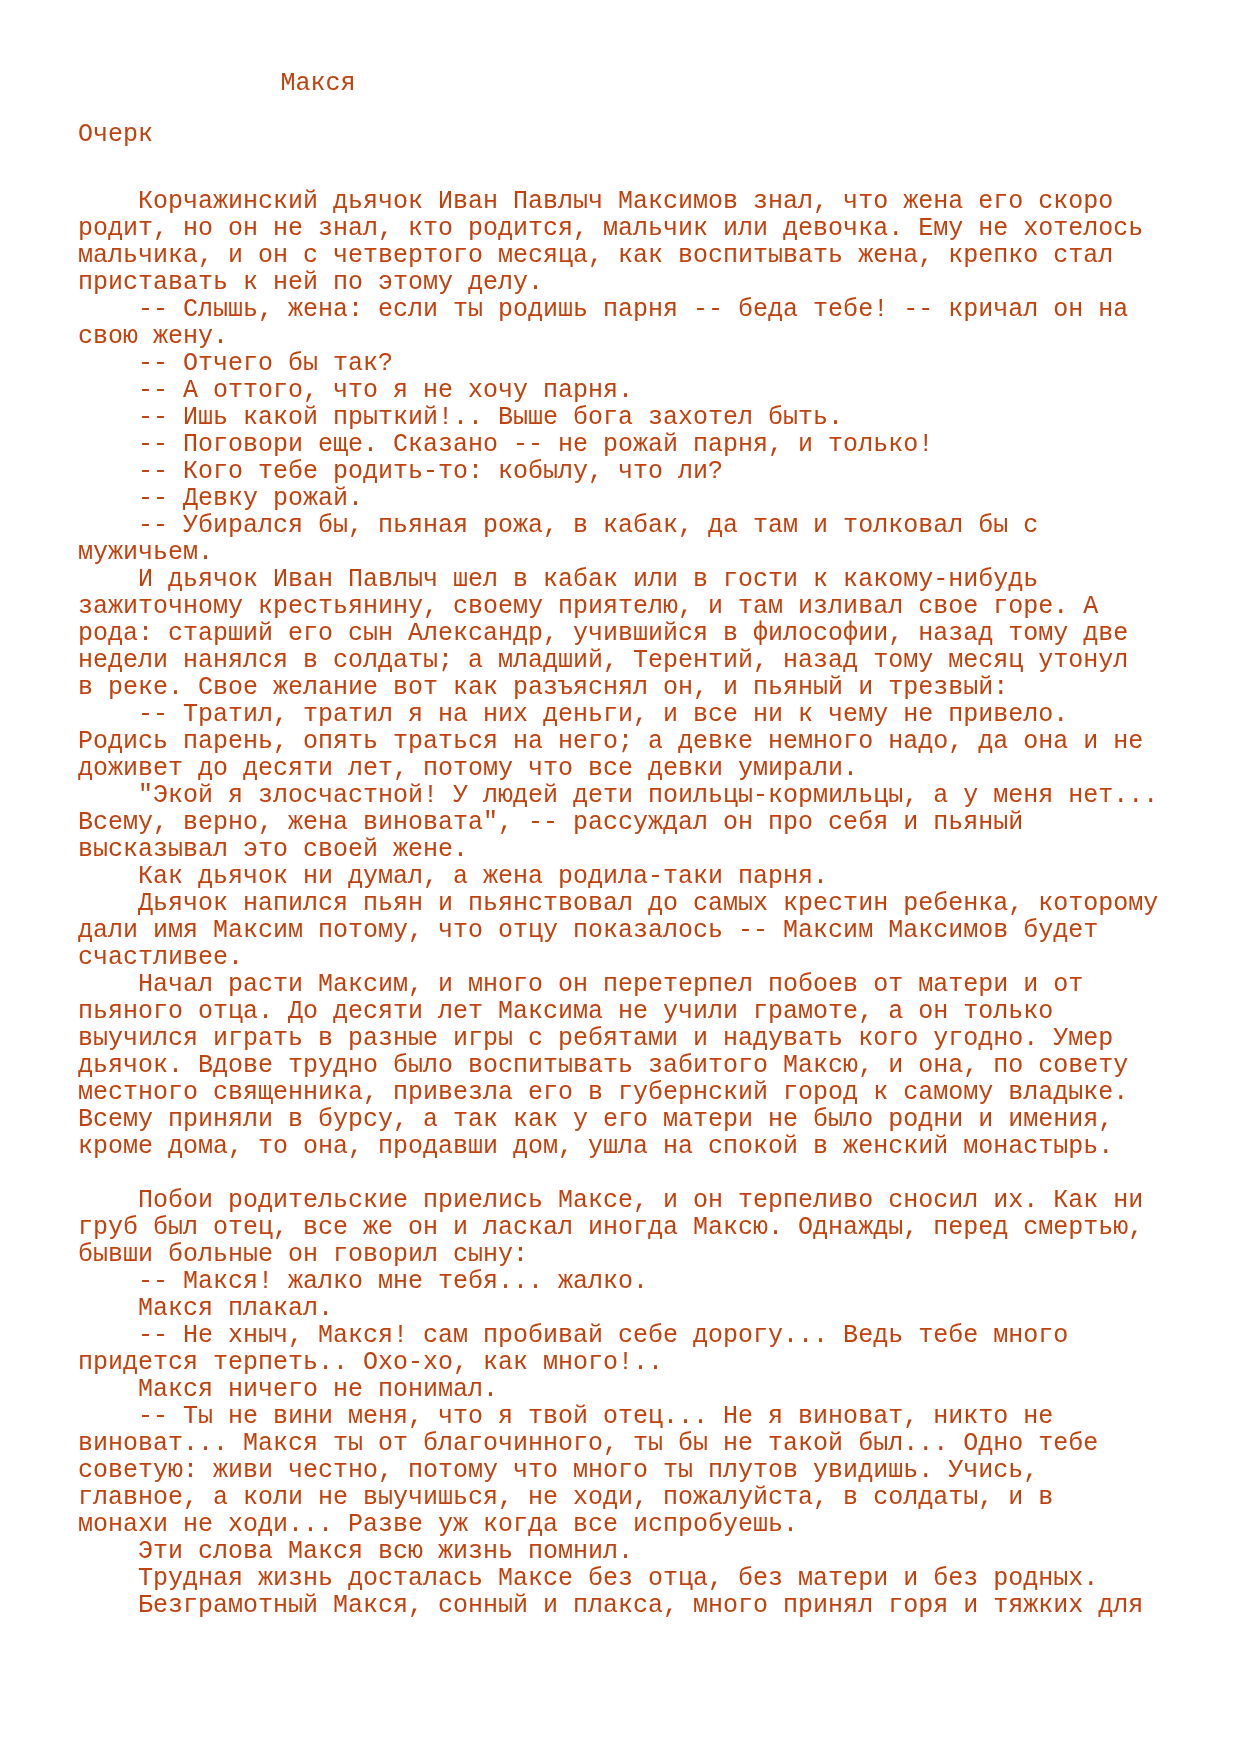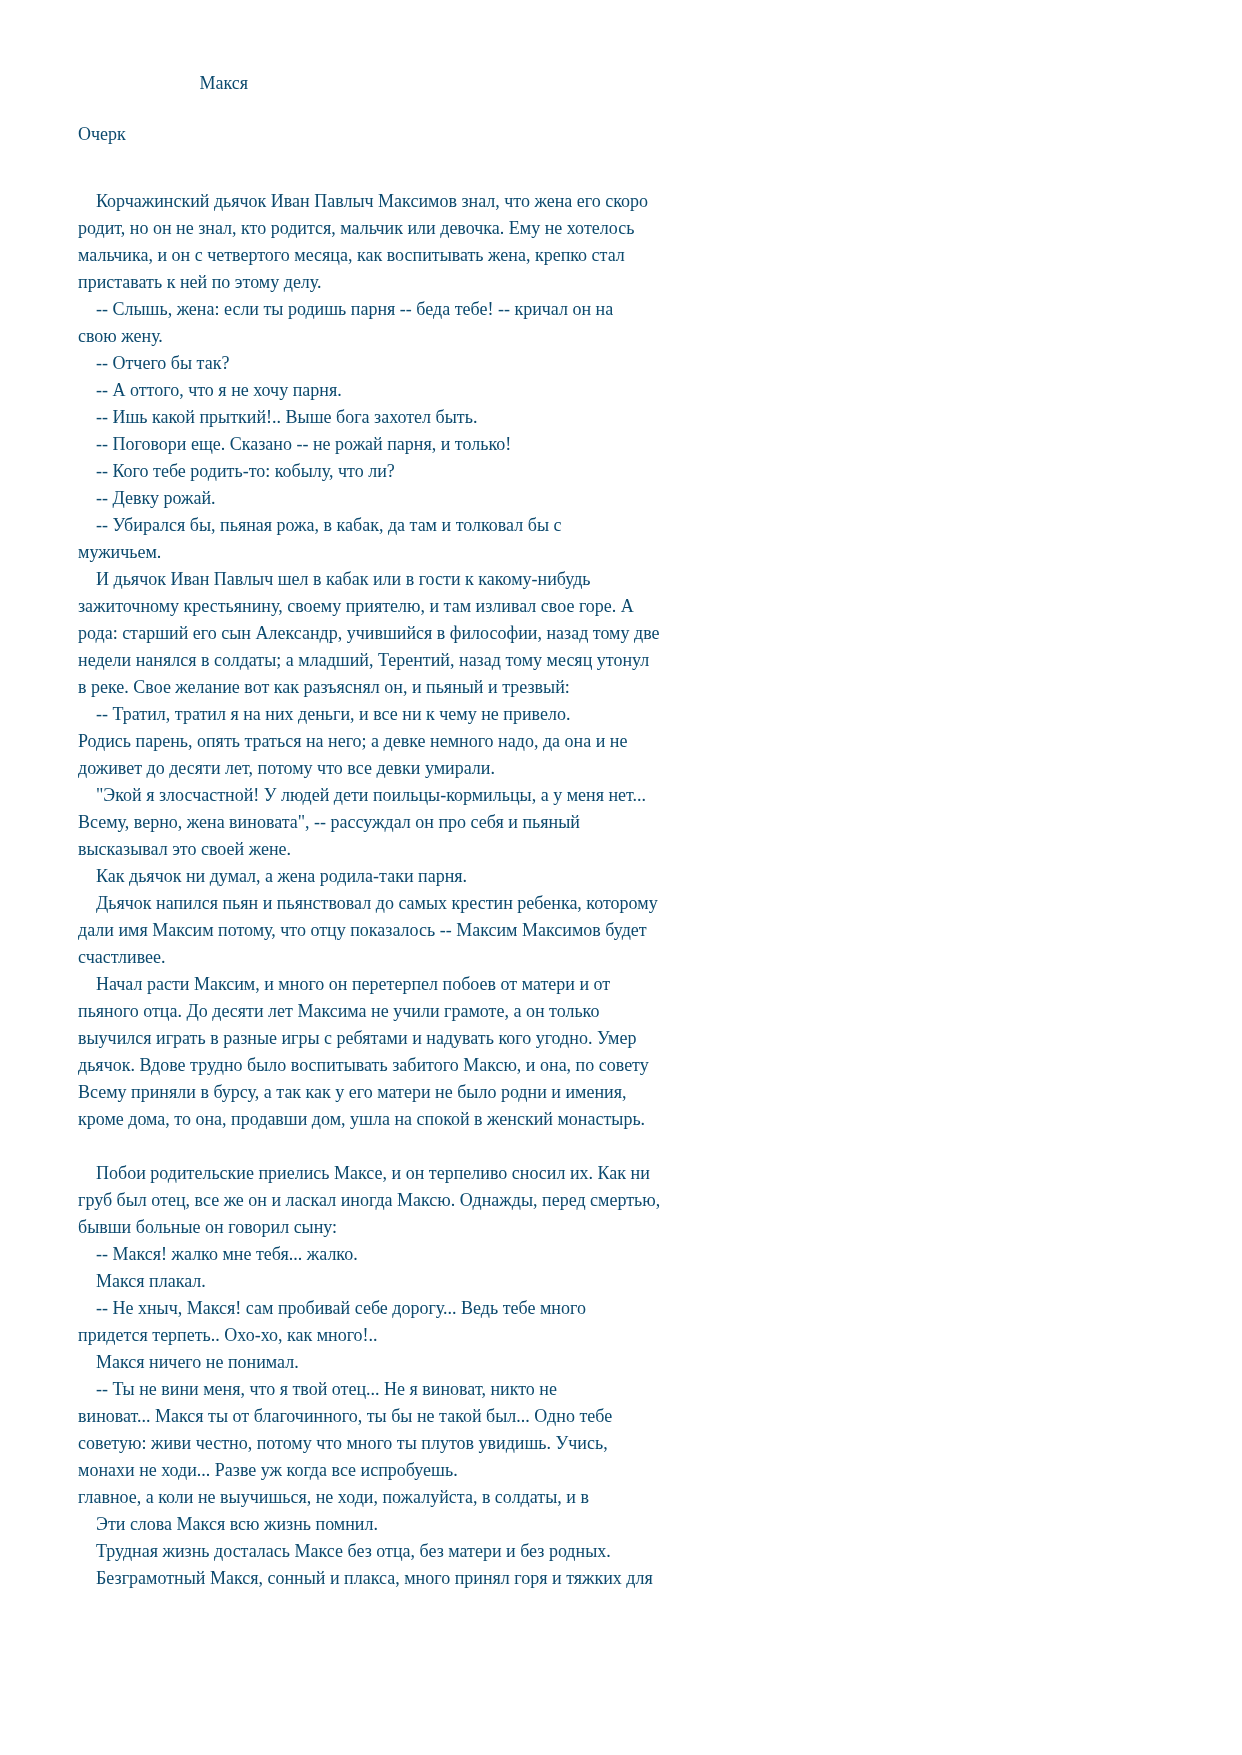--- a/index.html
+++ b/index.html
@@ -3,23 +3,23 @@
 <meta charset="utf-8">
 <style>
   * { margin: 0; padding: 0; box-sizing: border-box; }
   html, body { background: #ffffff; }
   .page {
     position: relative;
     width: 1242px;
     height: 1755px;
     background: #ffffff;
     overflow: hidden;
-    font-family: Liberation Serif, serif;
-    font-size: 18px;
-    color: #0c4a6e;
+    font-family: Liberation Mono, monospace;
+    font-size: 25px;
+    color: #c2410c;
   }
   .content {
     position: absolute;
     left: 78px;
     top: 70px;
     right: 30px;
   }
   .line {
     white-space: pre;
     height: 27px;
@@ -69,34 +69,35 @@
         <div class="line">Всему, верно, жена виновата", -- рассуждал он про себя и пьяный</div>
         <div class="line">высказывал это своей жене.</div>
         <div class="line">    Как дьячок ни думал, а жена родила-таки парня.</div>
         <div class="line">    Дьячок напился пьян и пьянствовал до самых крестин ребенка, которому</div>
         <div class="line">дали имя Максим потому, что отцу показалось -- Максим Максимов будет</div>
         <div class="line">счастливее.</div>
         <div class="line">    Начал расти Максим, и много он перетерпел побоев от матери и от</div>
         <div class="line">пьяного отца. До десяти лет Максима не учили грамоте, а он только</div>
         <div class="line">выучился играть в разные игры с ребятами и надувать кого угодно. Умер</div>
         <div class="line">дьячок. Вдове трудно было воспитывать забитого Максю, и она, по совету</div>
+        <div class="line">местного священника, привезла его в губернский город к самому владыке.</div>
         <div class="line">Всему приняли в бурсу, а так как у его матери не было родни и имения,</div>
         <div class="line">кроме дома, то она, продавши дом, ушла на спокой в женский монастырь.</div>
         <div class="line"></div>
         <div class="line">    Побои родительские приелись Максе, и он терпеливо сносил их. Как ни</div>
         <div class="line">груб был отец, все же он и ласкал иногда Максю. Однажды, перед смертью,</div>
         <div class="line">бывши больные он говорил сыну:</div>
         <div class="line">    -- Макся! жалко мне тебя... жалко.</div>
         <div class="line">    Макся плакал.</div>
         <div class="line">    -- Не хныч, Макся! сам пробивай себе дорогу... Ведь тебе много</div>
         <div class="line">придется терпеть.. Охо-хо, как много!..</div>
         <div class="line">    Макся ничего не понимал.</div>
         <div class="line">    -- Ты не вини меня, что я твой отец... Не я виноват, никто не</div>
         <div class="line">виноват... Макся ты от благочинного, ты бы не такой был... Одно тебе</div>
         <div class="line">советую: живи честно, потому что много ты плутов увидишь. Учись,</div>
+        <div class="line">главное, а коли не выучишься, не ходи, пожалуйста, в солдаты, и в</div>
         <div class="line">монахи не ходи... Разве уж когда все испробуешь.</div>
-        <div class="line">главное, а коли не выучишься, не ходи, пожалуйста, в солдаты, и в</div>
         <div class="line">    Эти слова Макся всю жизнь помнил.</div>
         <div class="line">    Трудная жизнь досталась Максе без отца, без матери и без родных.</div>
         <div class="line">    Безграмотный Макся, сонный и плакса, много принял горя и тяжких для</div>
       </div>
   </div>
 </div>
 
 </body></html>

